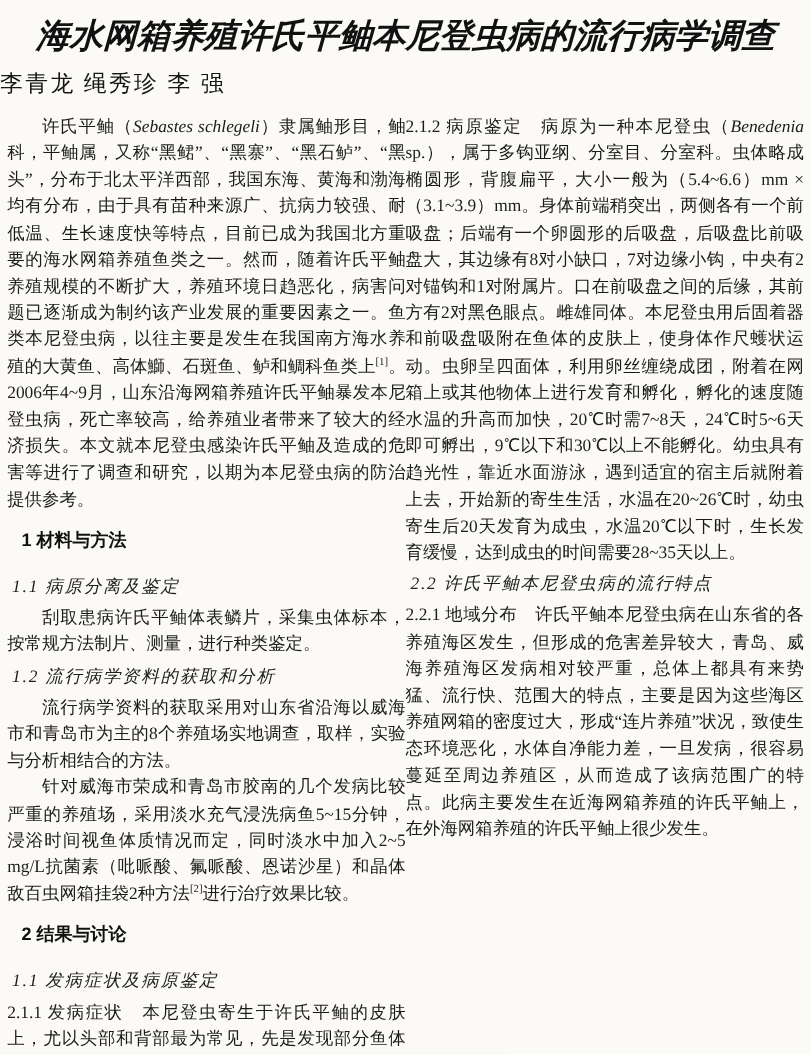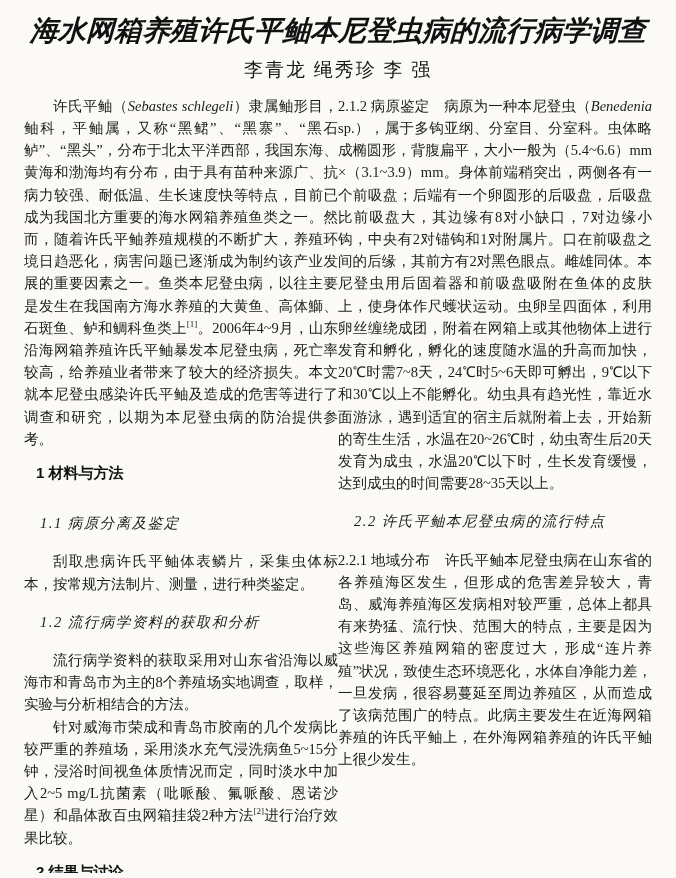--- a/index.html
+++ b/index.html
@@ -20,28 +20,27 @@
     font-size:28px;
     font-weight:bold;
     font-style:italic;
     letter-spacing:0px;
     transform:skewX(-2deg);
     color:#111;
     line-height:1.35;
   }
   .authors {
     margin-top:7px;
-    text-align:center;
     font-size:19px;
     letter-spacing:2px;
     color:#161616;
   }
   .columns {
     display:flex;
-    padding:0 24px;
+    padding:0 6px;
     margin-top:12px;
   }
   .col {
     flex:1 1 0;
     min-width:0;
     height:778px;
     overflow:hidden;
     display:flex;
     flex-direction:column;
     font-size:14.5px;
@@ -52,21 +51,21 @@
   .indent { text-indent:2em; }
   .h-num {
     margin:12px;
     font-family:"Liberation Sans", sans-serif;
     font-size:15px;
     font-weight:bold;
     line-height:22.2px;
     color:#111;
   }
   .h-sub {
-    margin:16px;
+    margin:4px;
     font-size:14.5px;
     font-weight:normal;
     font-style:italic;
     line-height:22.2px;
     letter-spacing:1.5px;
     color:#1d1d1d;
   }
   .latin { font-style:italic; }
   sup.ref { font-size:9px; line-height:0; vertical-align:super; }
 </style>

